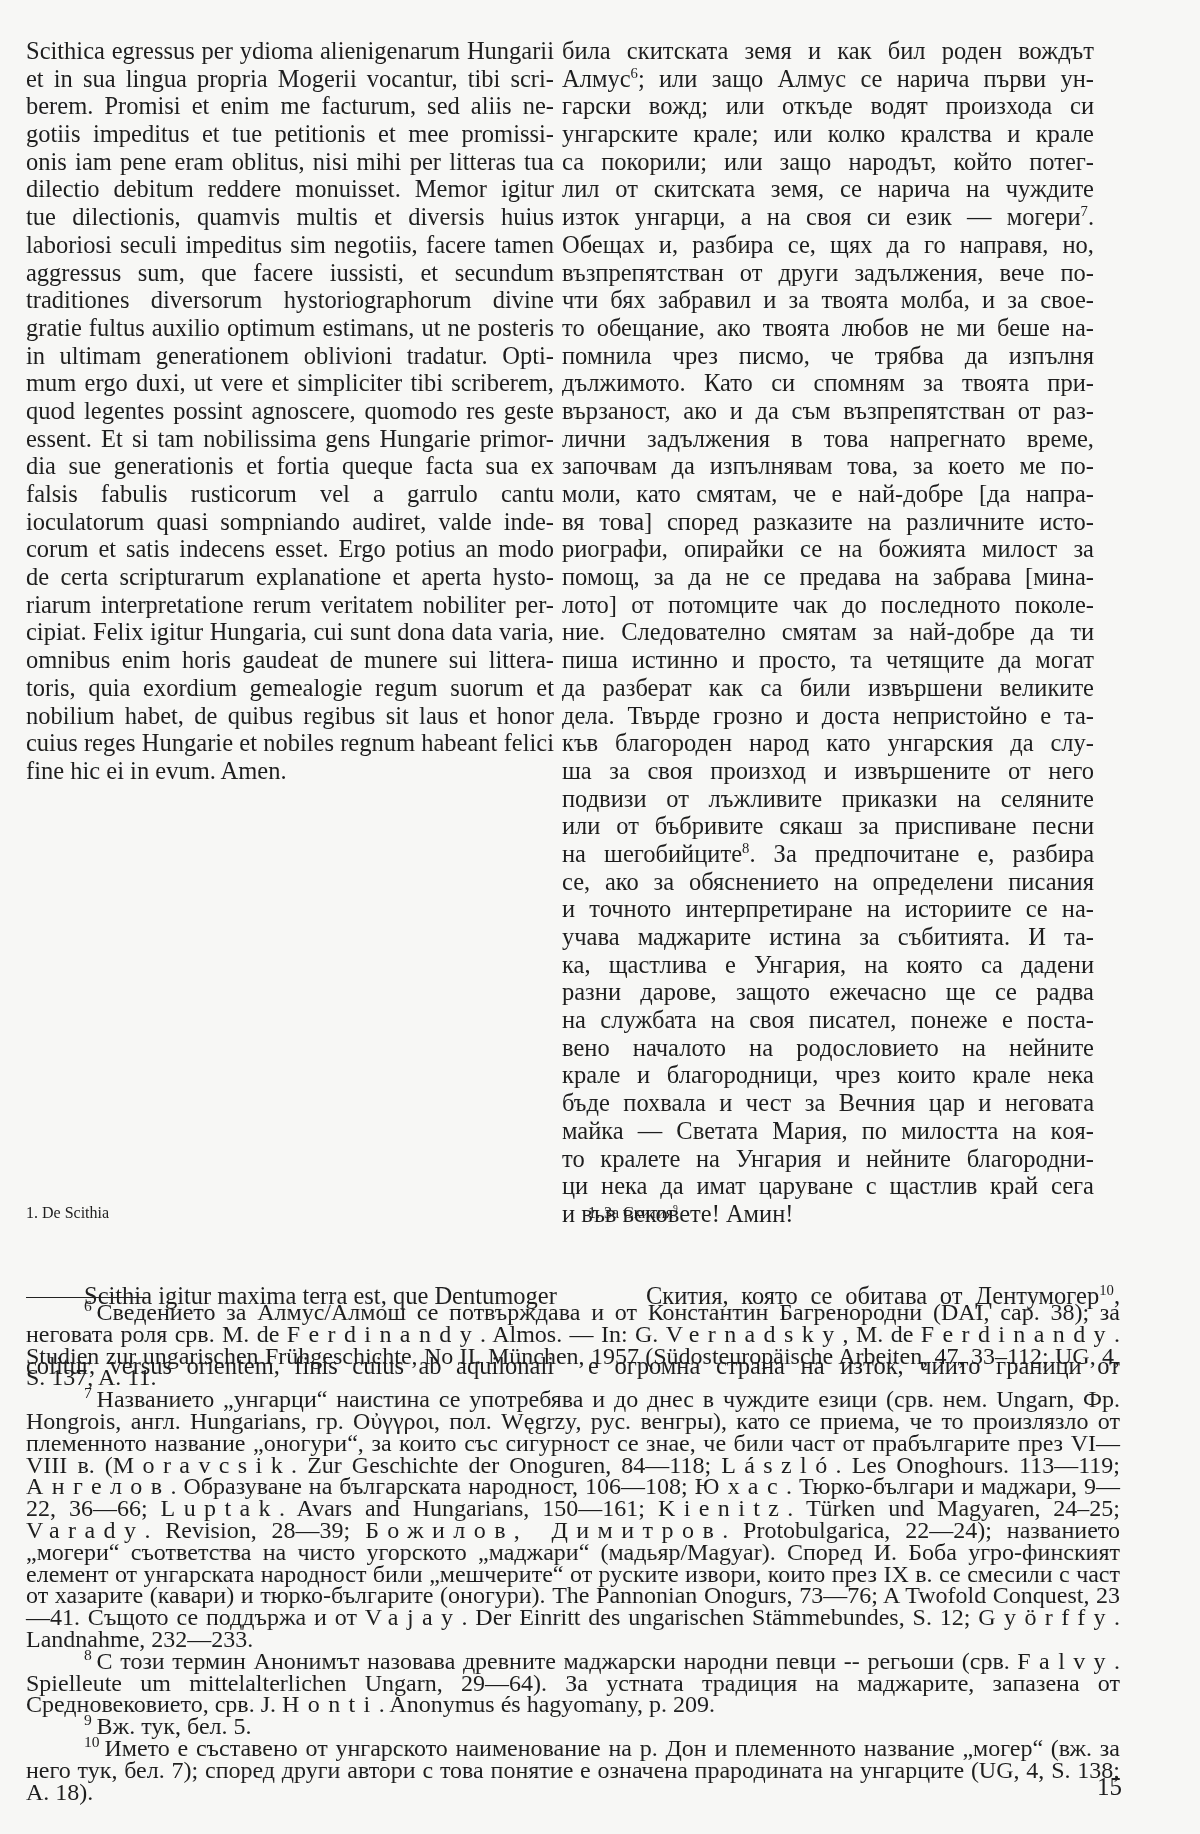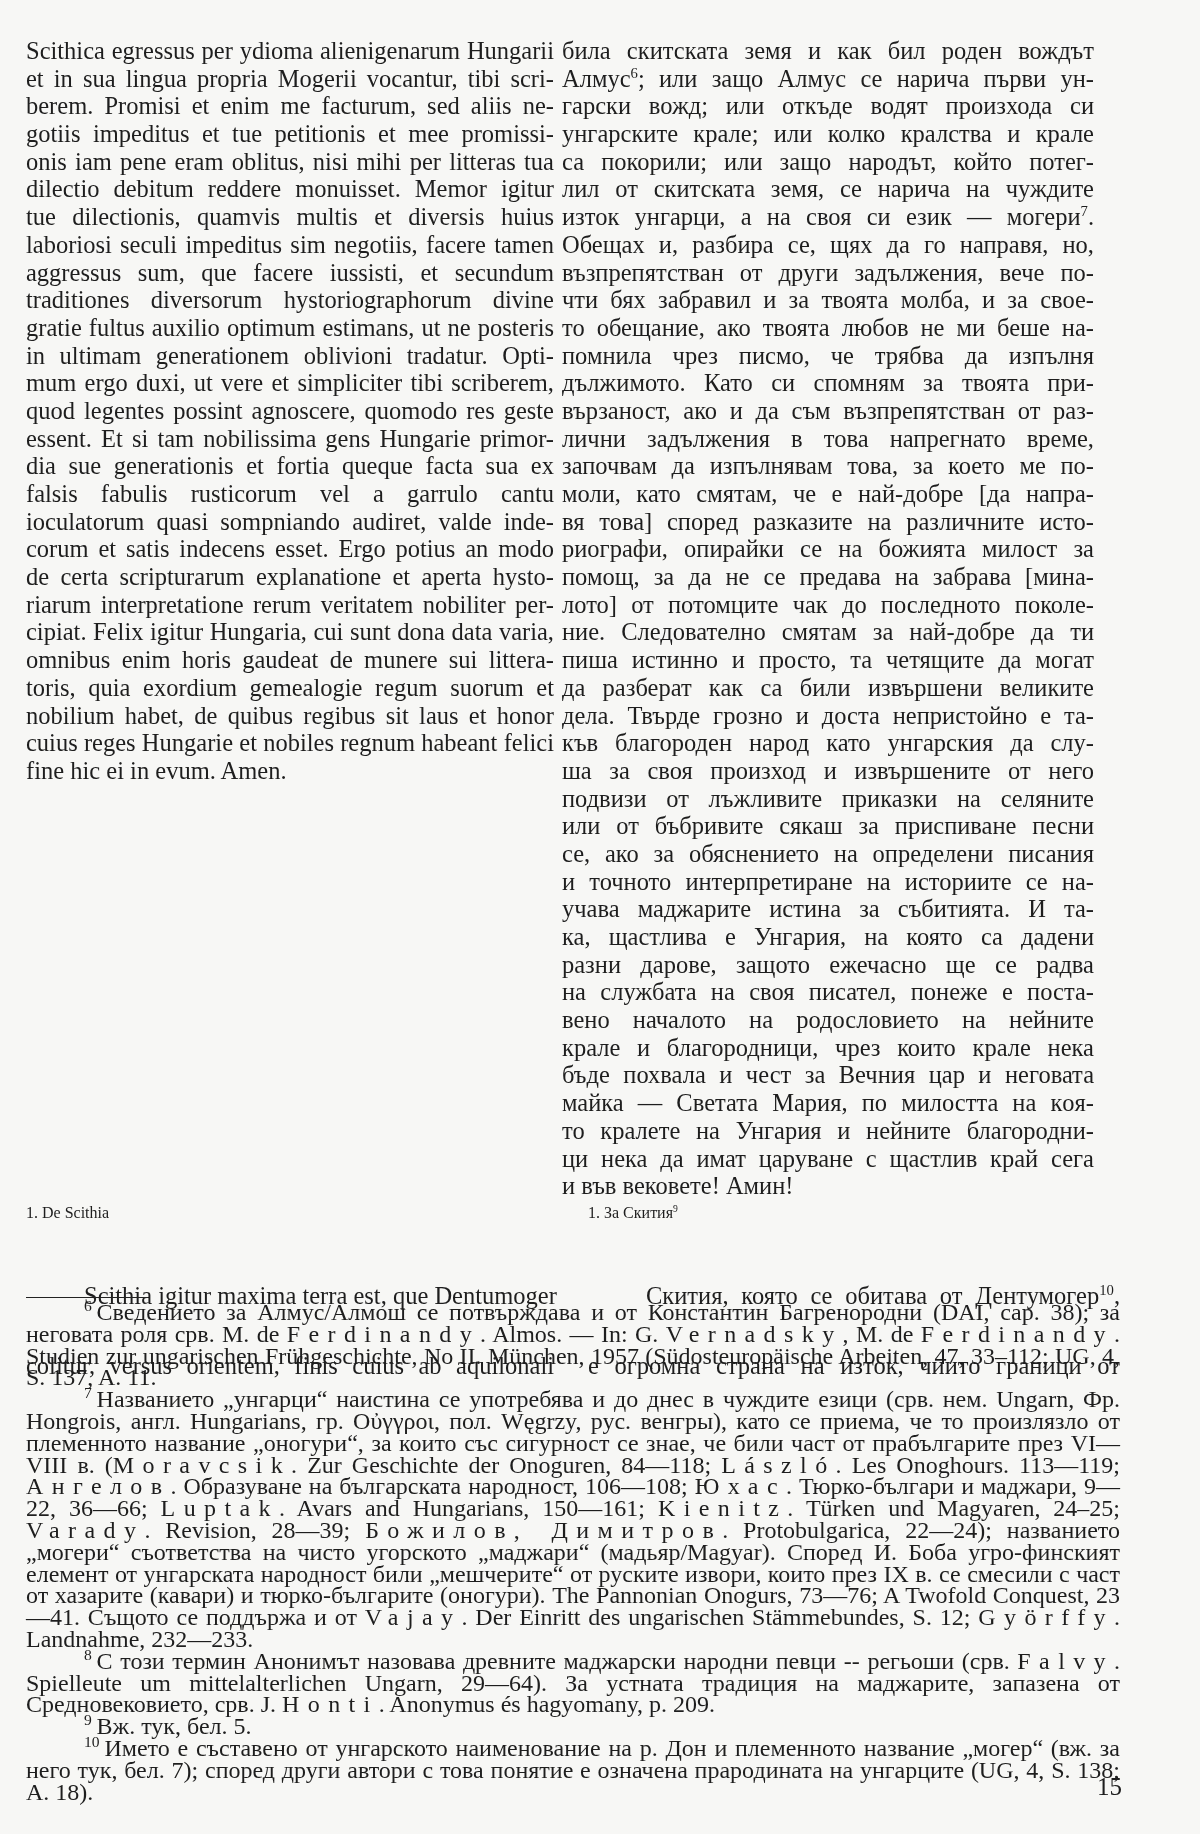--- a/index.html
+++ b/index.html
@@ -86,20 +86,21 @@
       <span class="line"><span>помощ, за да не се предава на забрава [мина-</span></span>
       <span class="line"><span>лото] от потомците чак до последното поколе-</span></span>
       <span class="line"><span>ние. Следователно смятам за най-добре да ти</span></span>
       <span class="line"><span>пиша истинно и просто, та четящите да могат</span></span>
       <span class="line"><span>да разберат как са били извършени великите</span></span>
       <span class="line"><span>дела. Твърде грозно и доста непристойно е та-</span></span>
       <span class="line"><span>къв благороден народ като унгарския да слу-</span></span>
       <span class="line"><span>ша за своя произход и извършените от него</span></span>
       <span class="line"><span>подвизи от лъжливите приказки на селяните</span></span>
       <span class="line"><span>или от бъбривите сякаш за приспиване песни</span></span>
+      <span class="line"><span>на шегобийците</span><sup>8</sup><span>. За предпочитане е, разбира</span></span>
       <span class="line"><span>се, ако за обяснението на определени писания</span></span>
       <span class="line"><span>и точното интерпретиране на историите се на-</span></span>
       <span class="line"><span>учава маджарите истина за събитията. И та-</span></span>
       <span class="line"><span>ка, щастлива е Унгария, на която са дадени</span></span>
       <span class="line"><span>разни дарове, защото ежечасно ще се радва</span></span>
       <span class="line"><span>на службата на  своя писател, понеже е поста-</span></span>
       <span class="line"><span>вено началото на родословието на нейните</span></span>
       <span class="line"><span>крале и благородници, чрез които крале нека</span></span>
       <span class="line"><span>бъде похвала и чест за Вечния цар и неговата</span></span>
       <span class="line"><span>майка — Светата Мария, по милостта на кoя-</span></span>

